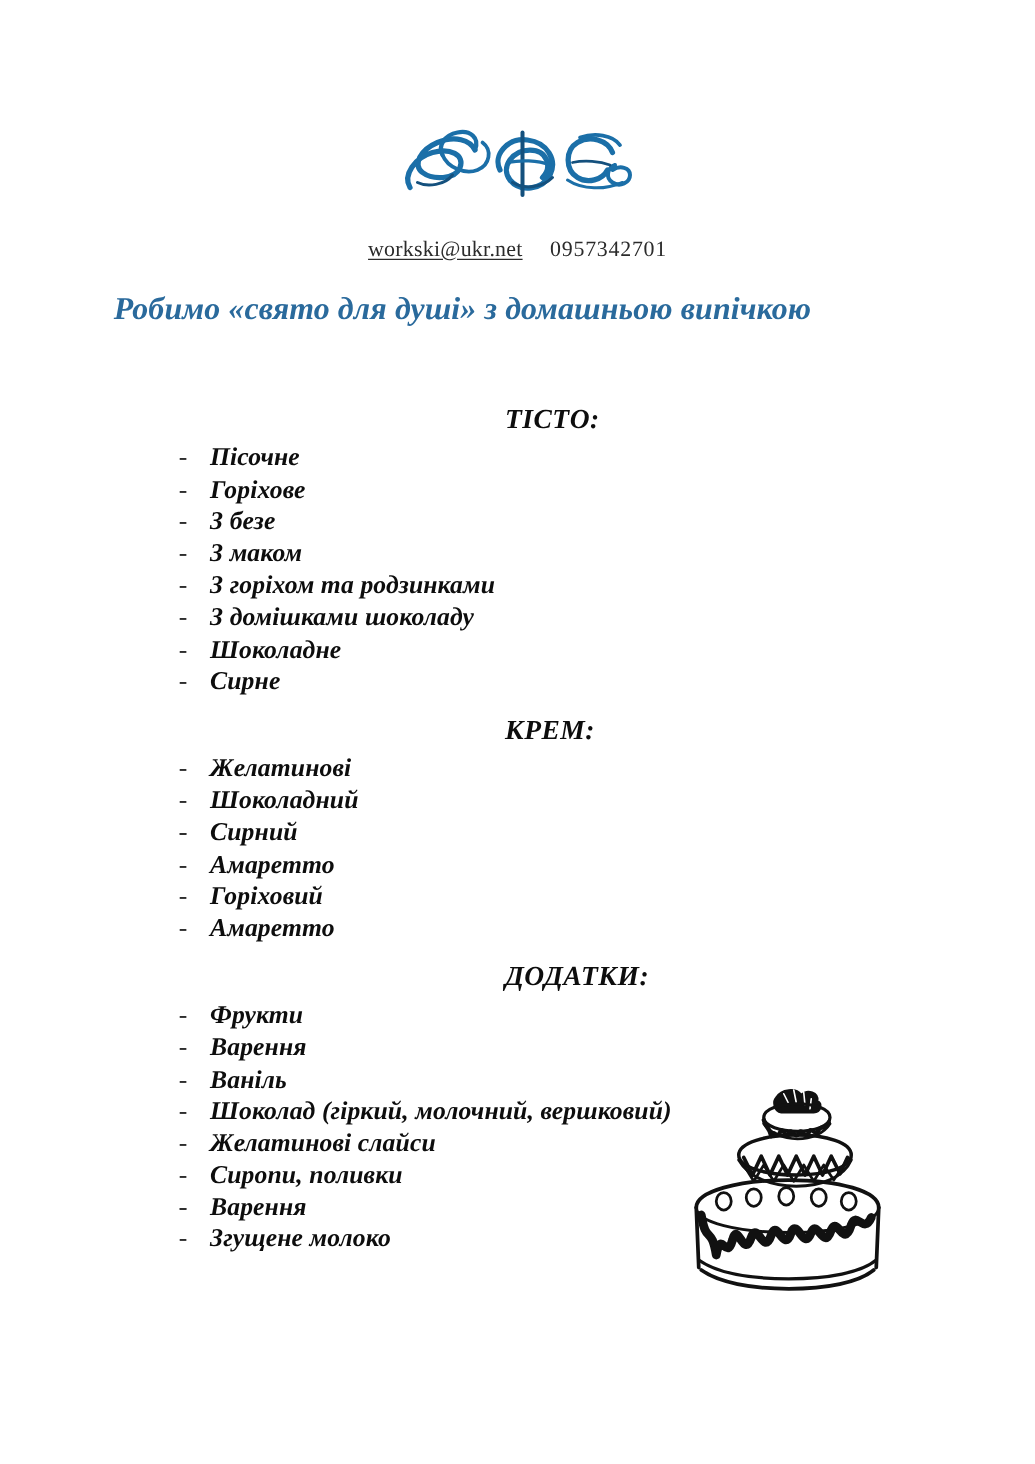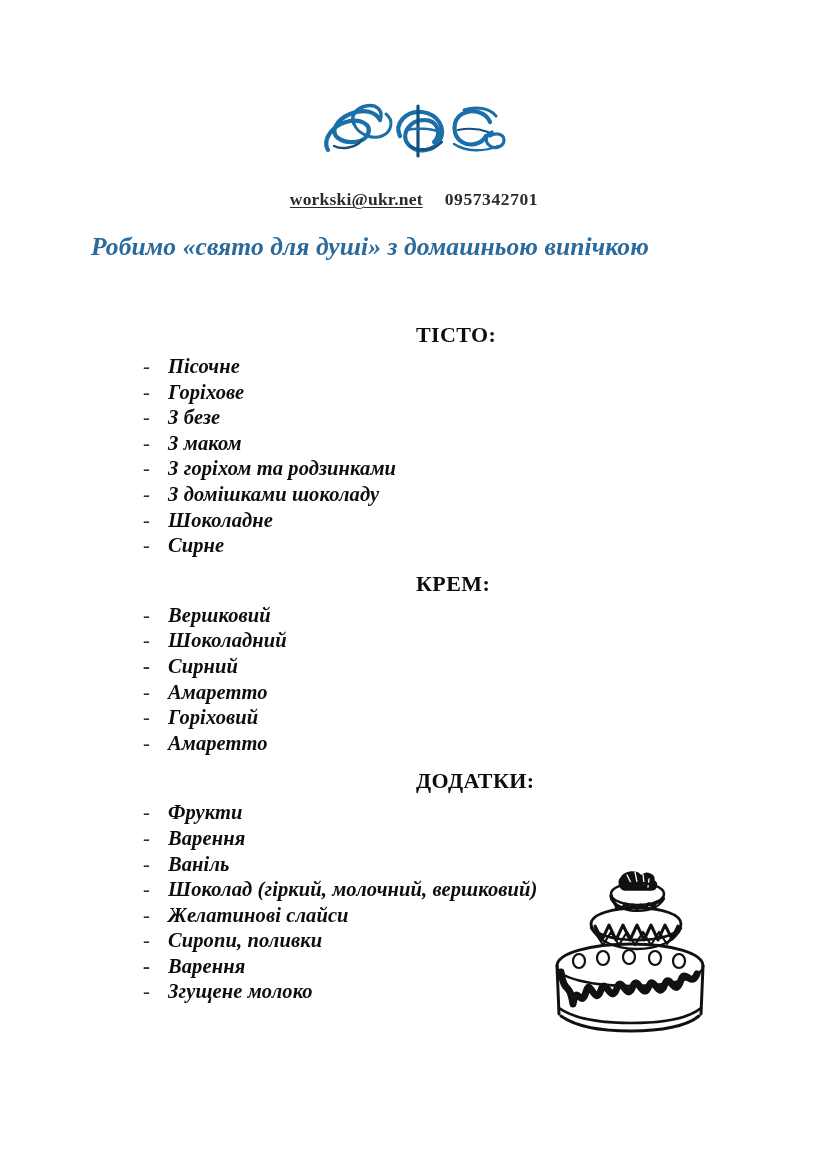--- a/index.html
+++ b/index.html
@@ -41,21 +41,20 @@
   .contact-line {
     position: absolute;
     top: 189px;
     left: 0;
     width: 828px;
     text-align: center;
     font-size: 17.5px;
     letter-spacing: 0.2px;
     color: #2b2b2b;
     white-space: nowrap;
-    font-weight: bold;
   }
   .contact-email {
     text-decoration: underline;
     text-underline-offset: 2px;
     color: #2b2b2b;
   }
   .contact-phone {
     margin-left: 22px;
     letter-spacing: 0.6px;
   }
@@ -81,23 +80,24 @@
     top: 322px;
     left: 0;
     width: 828px;
   }
 
   .section { position: relative; }
 
   .section-heading {
     font-size: 22px;
     font-weight: bold;
+    font-style: italic;
     color: #0d0d0d;
     letter-spacing: 0.4px;
-    margin: 0 0 6px 16px;
+    margin: 0 0 6px 4px;
     padding-left: 400px;
     white-space: nowrap;
   }
 
   .item-list {
     list-style: none;
     margin: 0;
     padding: 0;
   }
 
@@ -213,21 +213,21 @@
         </li>
       </ul>
       <div class="gap-after-list"></div>
     </div>
 
     <div class="section">
       <div class="section-heading">КРЕМ:</div>
       <ul class="item-list">
         <li class="item">
           <span class="dash">-</span>
-          <span class="item-text">Вершковий</span>
+          <span class="item-text">Желатинові</span>
         </li>
         <li class="item">
           <span class="dash">-</span>
           <span class="item-text">Шоколадний</span>
         </li>
         <li class="item">
           <span class="dash">-</span>
         </li>
         <li class="item">
           <span class="dash">-</span>

